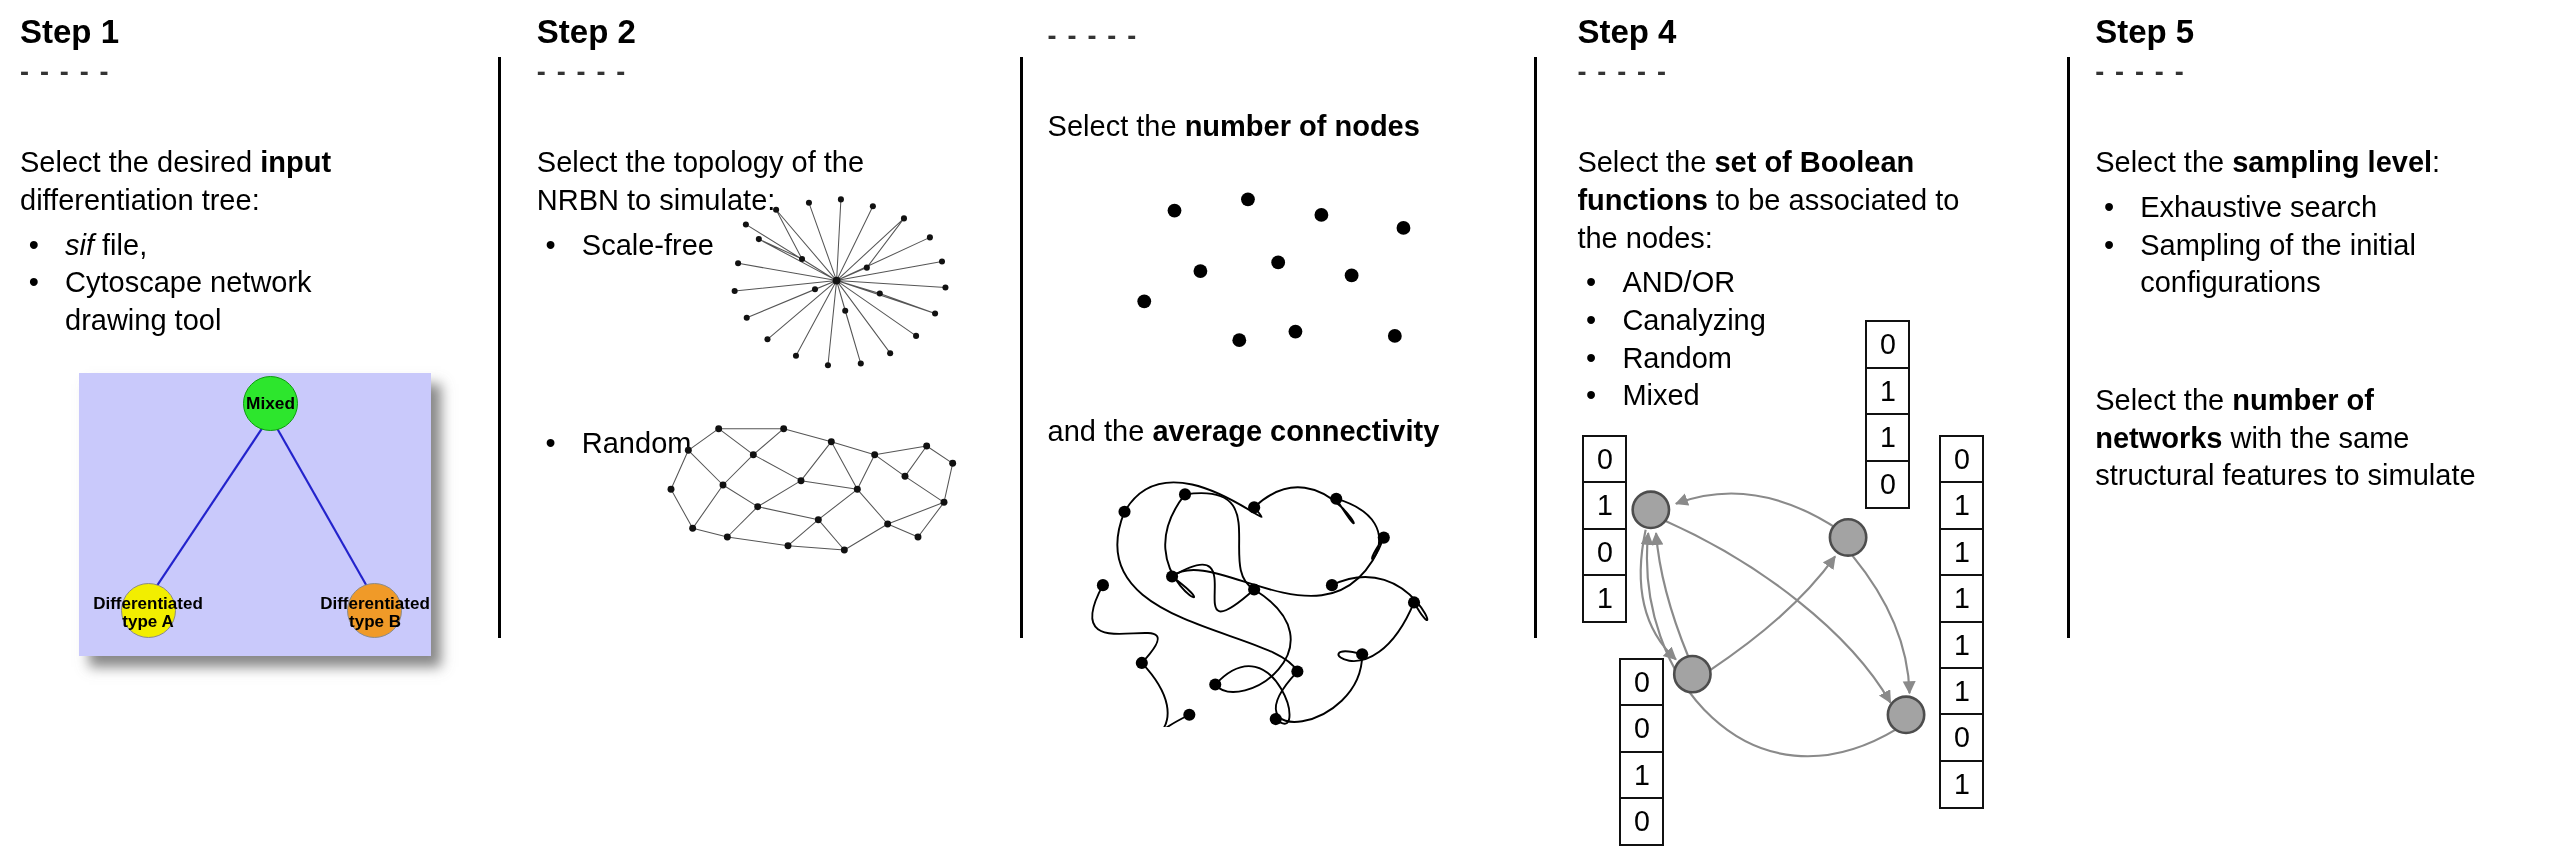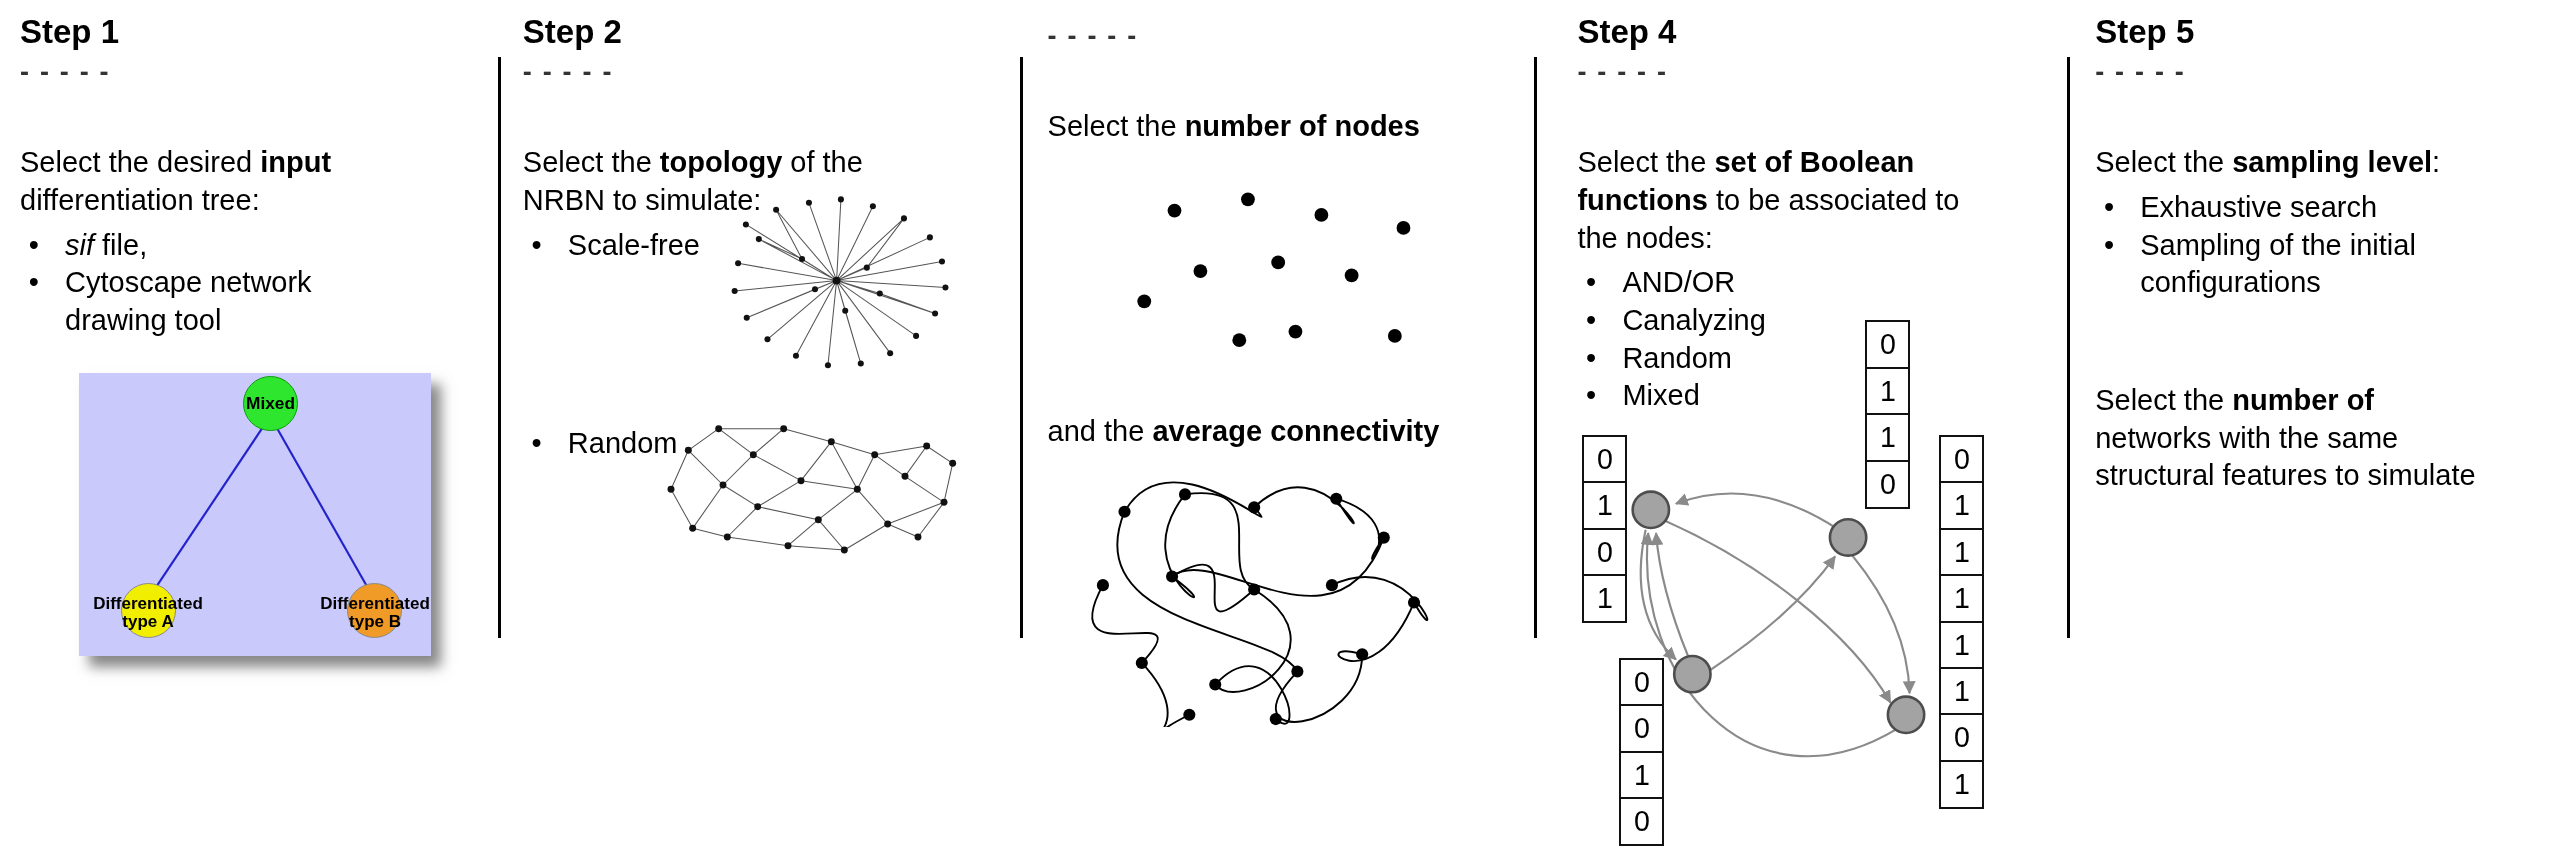--- a/index.html
+++ b/index.html
@@ -3,21 +3,21 @@
 <meta charset="utf-8">
 <style>
   html,body{margin:0;padding:0;}
   body{
     width:2576px;height:851px;background:#ffffff;position:relative;overflow:hidden;
     font-family:"Liberation Sans", sans-serif;color:#000;
   }
   .cols{display:flex;width:2576px;height:850px;}
   .col{position:relative;height:851px;box-sizing:border-box;padding-top:14px;}
   .col1{width:498px;padding-left:20px;padding-right:15.6px;}
-  .col2{width:523px;padding-left:25px;padding-right:15.6px;}
+  .col2{width:523px;padding-left:39px;padding-right:15.6px;}
   .col3{width:514px;padding-left:27px;padding-right:12px;}
   .col4{width:533px;padding-left:43px;padding-right:8.7px;}
   .col5{width:509px;padding-left:28px;padding-right:8.7px;}
   .divider{position:absolute;top:57px;width:2.6px;height:581px;background:#000;}
   .d1{left:498px;} .d2{left:1020px;} .d3{left:1534px;} .d4{left:2067px;}
 
   .step-title{font-size:33px;font-weight:bold;line-height:1.1;}
   .dashes{font-size:27px;font-weight:bold;color:#333;margin-top:7px;letter-spacing:1.7px;}
   .para{font-size:29px;line-height:1.3;margin-top:56px;}
   .para2{font-size:29px;line-height:1.3;margin-top:80px;}
@@ -97,21 +97,21 @@
       <div class="tree-label leaf-label typeb-label">
         <span>Differentiated</span><br>
         <span>type B</span>
       </div>
     </div>
   </div>
 
   <div class="col col2">
     <div class="step-title">Step 2</div>
     <div class="dashes">- - - - -</div>
-    <div class="para"><span>Select the </span><span style="font-weight: bold;">topology</span><span> of the</span><br><span>NRBN to simulate:</span></div>
+    <div class="para"><span>Select the </span><span style="font-weight: normal;">topology</span><span> of the</span><br><span>NRBN to simulate:</span></div>
     <div class="bullets">
       <div class="bullet">
         <span class="dot">•</span>
         <span class="btxt"><span>Scale-free</span></span>
       </div>
       <div class="bullet gap-random">
         <span class="dot">•</span>
         <span class="btxt"><span>Random</span></span>
       </div>
     </div>
@@ -334,21 +334,21 @@
     <div class="bullets">
       <div class="bullet">
         <span class="dot">•</span>
         <span class="btxt"><span>Exhaustive search</span></span>
       </div>
       <div class="bullet">
         <span class="dot">•</span>
         <span class="btxt"><span>Sampling of the initial</span><br><span>configurations</span></span>
       </div>
     </div>
-    <div class="para2"><span>Select the </span><span style="font-weight: bold;">number of</span><br><span style="font-weight: normal; margin-top: 17px;">networks</span><span> with the same</span><br><span>structural features to simulate</span></div>
+    <div class="para2"><span>Select the </span><span style="font-weight: bold;">number of</span><br><span style="font-weight: bold; margin-top: 17px;">networks</span><span> with the same</span><br><span>structural features to simulate</span></div>
   </div>
 
 </div>
 
 <div class="divider d1"></div>
 <div class="divider d2"></div>
 <div class="divider d3"></div>
 <div class="divider d4"></div>
 
 

